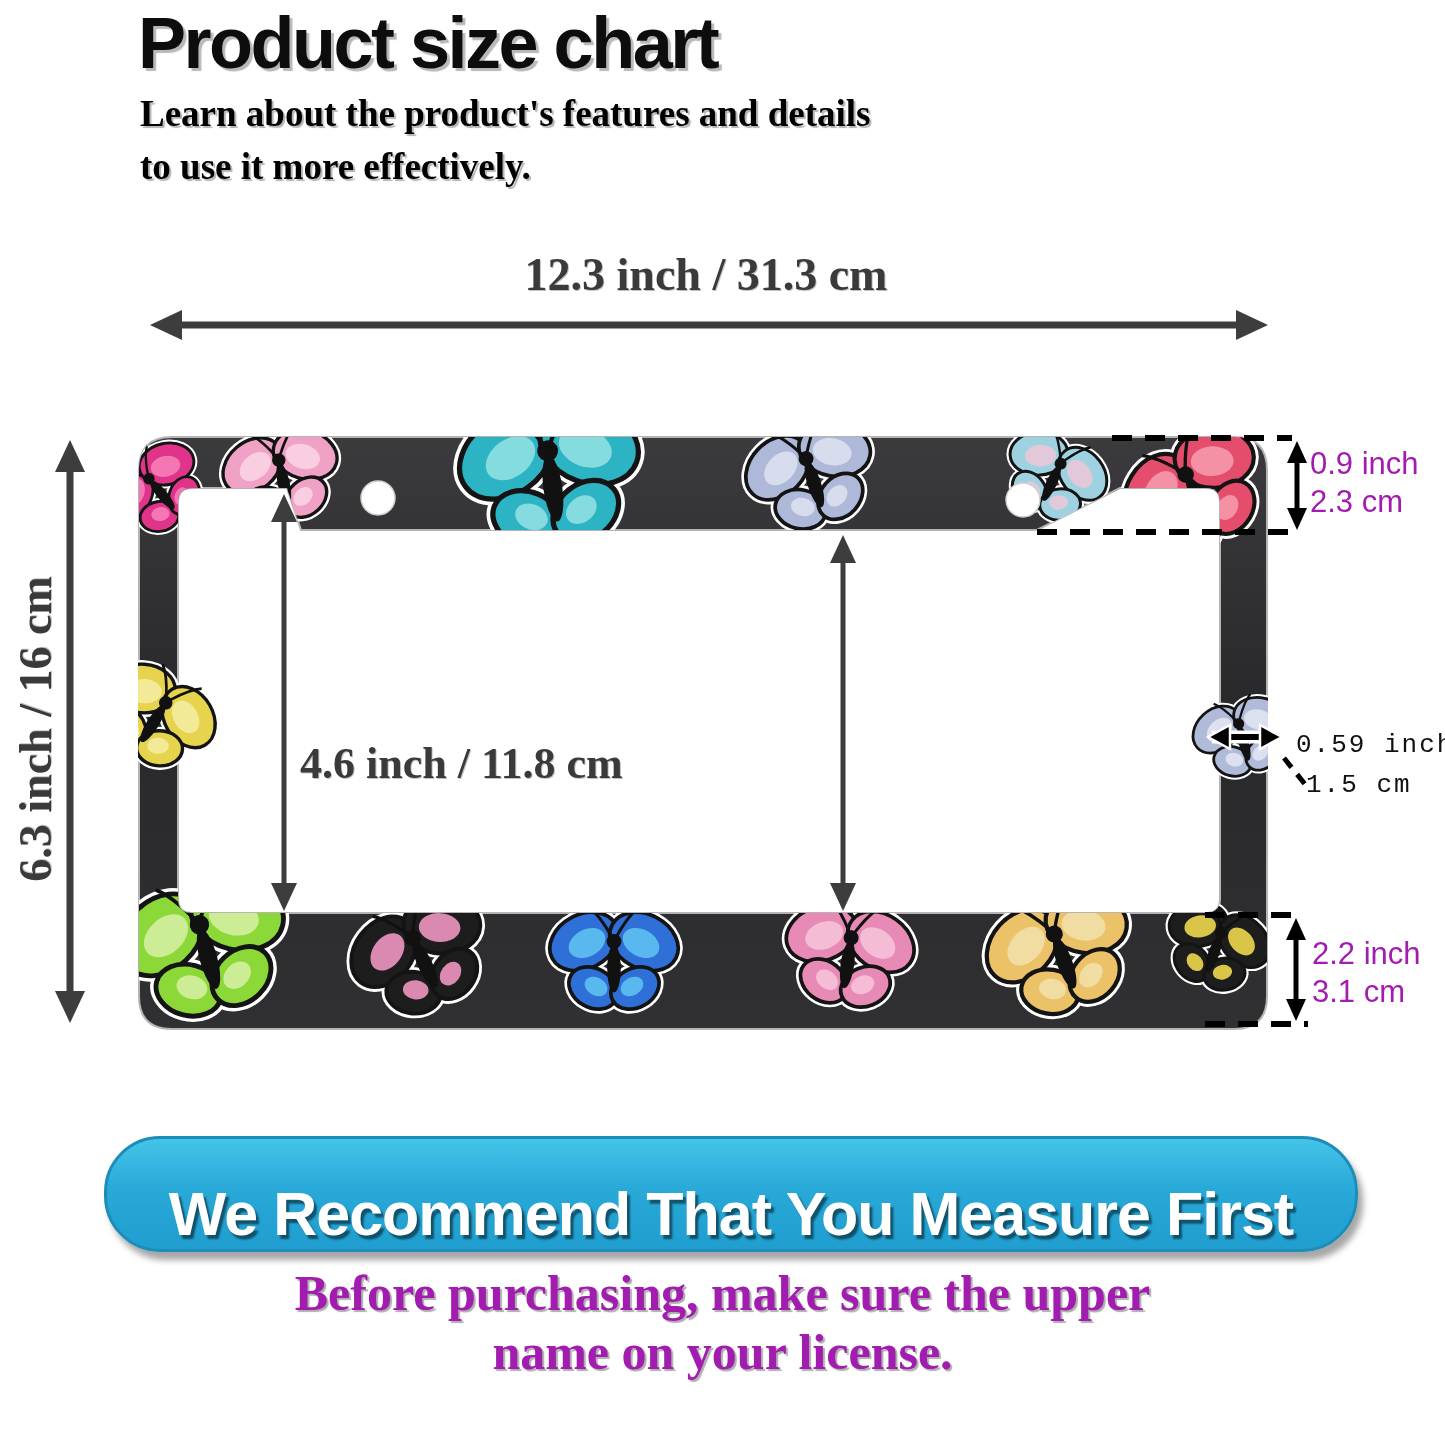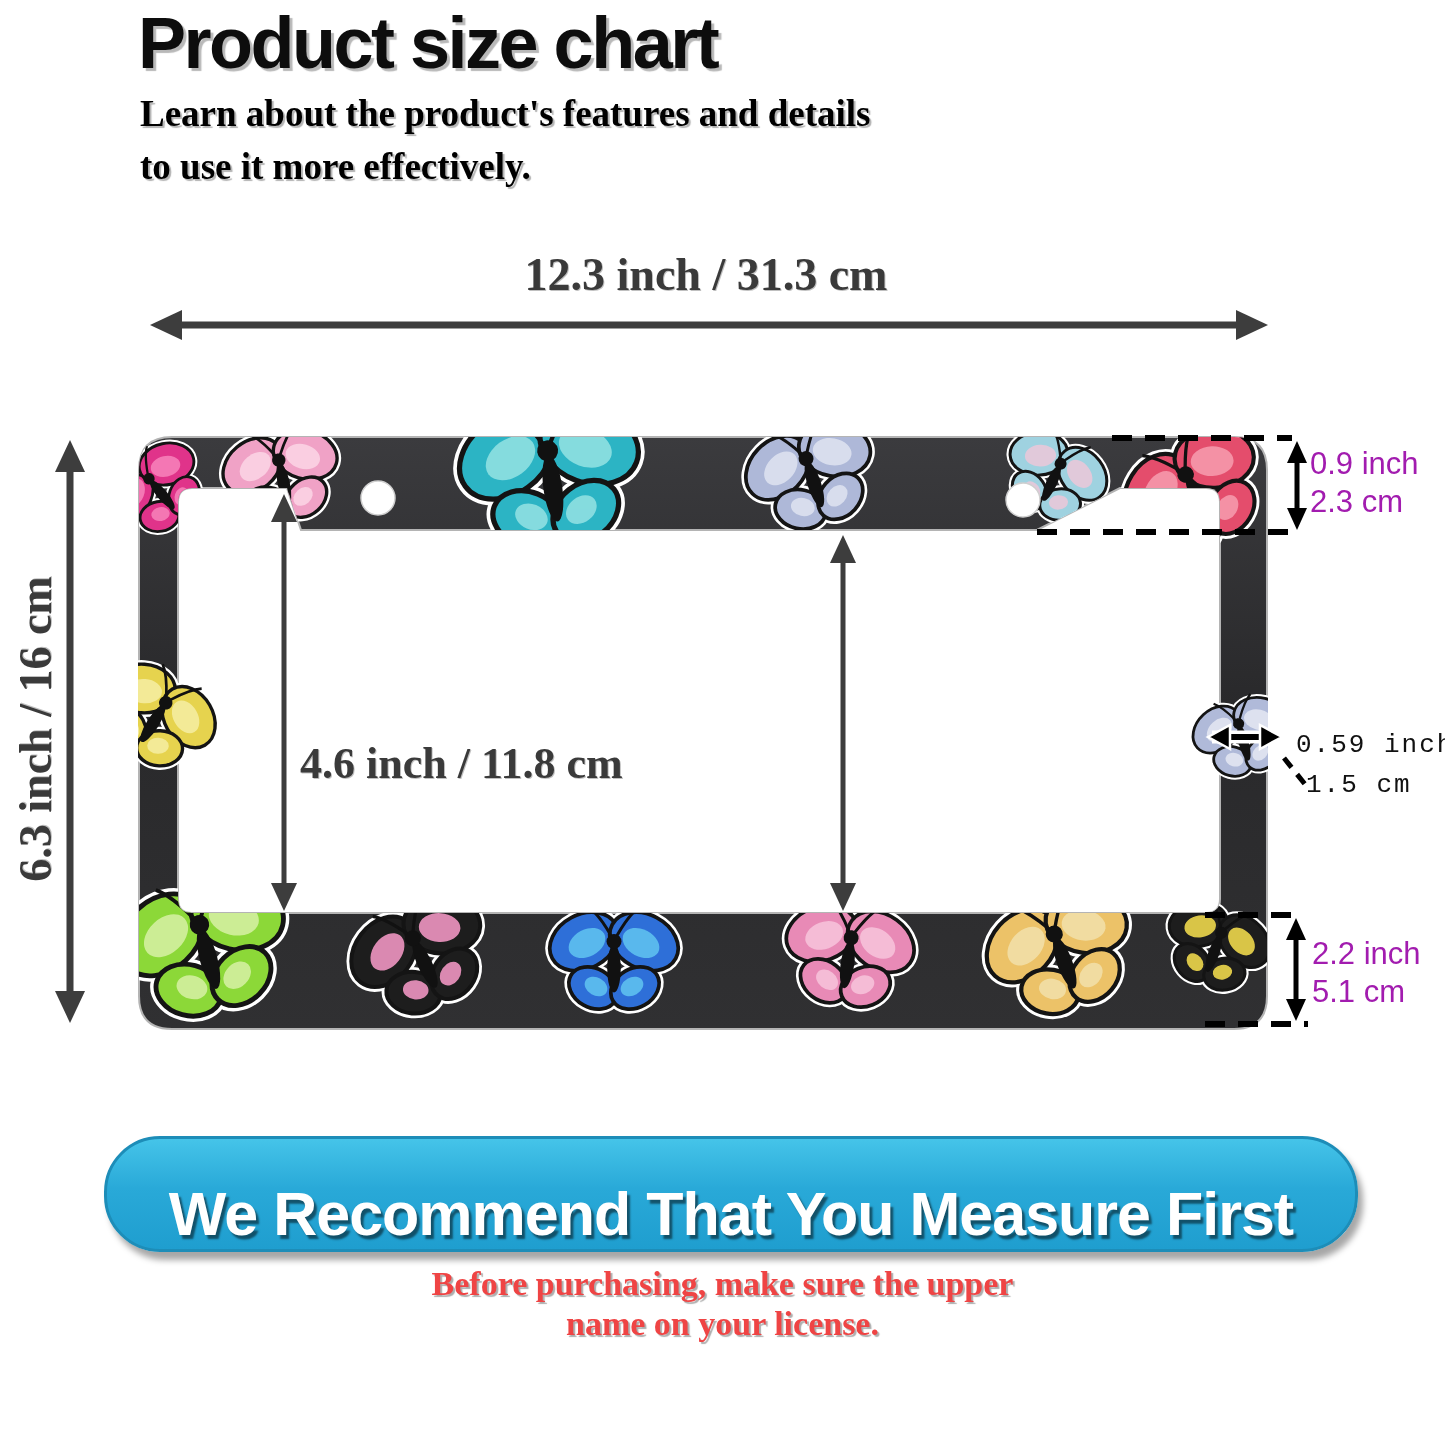--- a/index.html
+++ b/index.html
@@ -23,22 +23,22 @@
          white-space:nowrap;}
   .mono-note{font-family:"Liberation Mono",monospace;font-size:26px;letter-spacing:2px;
          color:#111;white-space:nowrap;}
   .banner{left:104px;top:1136px;width:1248px;height:110px;border-radius:56px;
          background:linear-gradient(#45c4e9 0%,#29a9d8 45%,#1f9ecf 100%);
          border:3px solid #1d8db8;box-shadow:5px 8px 6px rgba(0,0,0,0.35);
          display:flex;align-items:flex-end;justify-content:center;}
   .banner-text{font-family:"Liberation Sans",sans-serif;font-weight:900;font-size:61px;
          letter-spacing:-1px;color:#fff;text-shadow:3px 4px 2px rgba(0,0,0,0.5);
          white-space:nowrap;}
-  .note{left:0;top:1264px;width:1445px;text-align:center;font-size:34px;font-weight:bold;
-         color:#ef4444;line-height:1.17;text-shadow:2px 2px 1px rgba(0,0,0,0.32);}
+  .note{left:0;top:1264px;width:1445px;text-align:center;font-size:50px;font-weight:bold;
+         color:#a21caf;line-height:1.17;text-shadow:2px 2px 1px rgba(0,0,0,0.32);}
   .note span{display:block;}
   svg{display:block;}
 </style>
 </head>
 <body>
 
 <div class="canvas">
 
   <div class="abs title">Product size chart</div>
   <div class="abs subtitle">
@@ -449,21 +449,21 @@
 
   <div class="abs inner-label" style="left:300px;top:690px;margin-top:48px;">4.6 inch / 11.8 cm</div>
 
   <div class="abs small-sans" style="left:1310px;top:446px;">0.9 inch</div>
   <div class="abs small-sans" style="left:1310px;top:484px;">2.3 cm</div>
 
   <div class="abs mono-note" style="left:1296px;top:730px;">0.59 inch</div>
   <div class="abs mono-note" style="left:1306px;top:770px;">1.5 cm</div>
 
   <div class="abs small-sans" style="left:1312px;top:936px;">2.2 inch</div>
-  <div class="abs small-sans" style="left:1312px;top:974px;">5.1 cm</div>
+  <div class="abs small-sans" style="left:1312px;top:974px;">3.1 cm</div>
 
   <div class="abs banner" style="background: linear-gradient(rgb(69, 196, 233) 0%, rgb(41, 169, 216) 45%, rgb(31, 158, 207) 100%);">
     <div class="banner-text">We Recommend That You Measure First</div>
   </div>
 
   <div class="abs note">
     <span>Before purchasing, make sure the upper</span>
     <span>name on your license.</span>
   </div>
 

